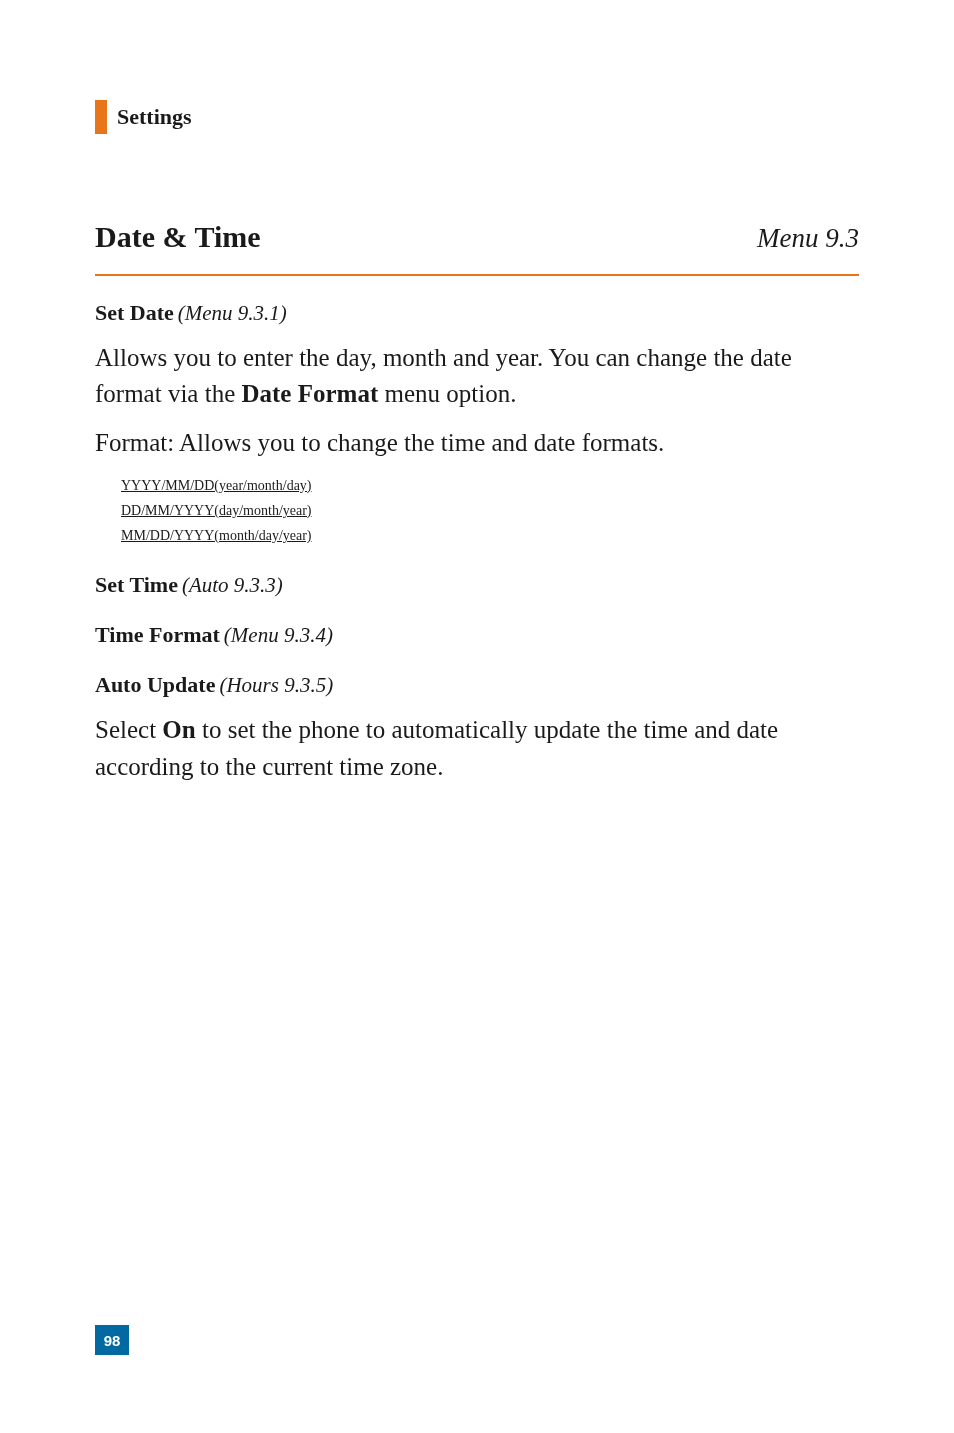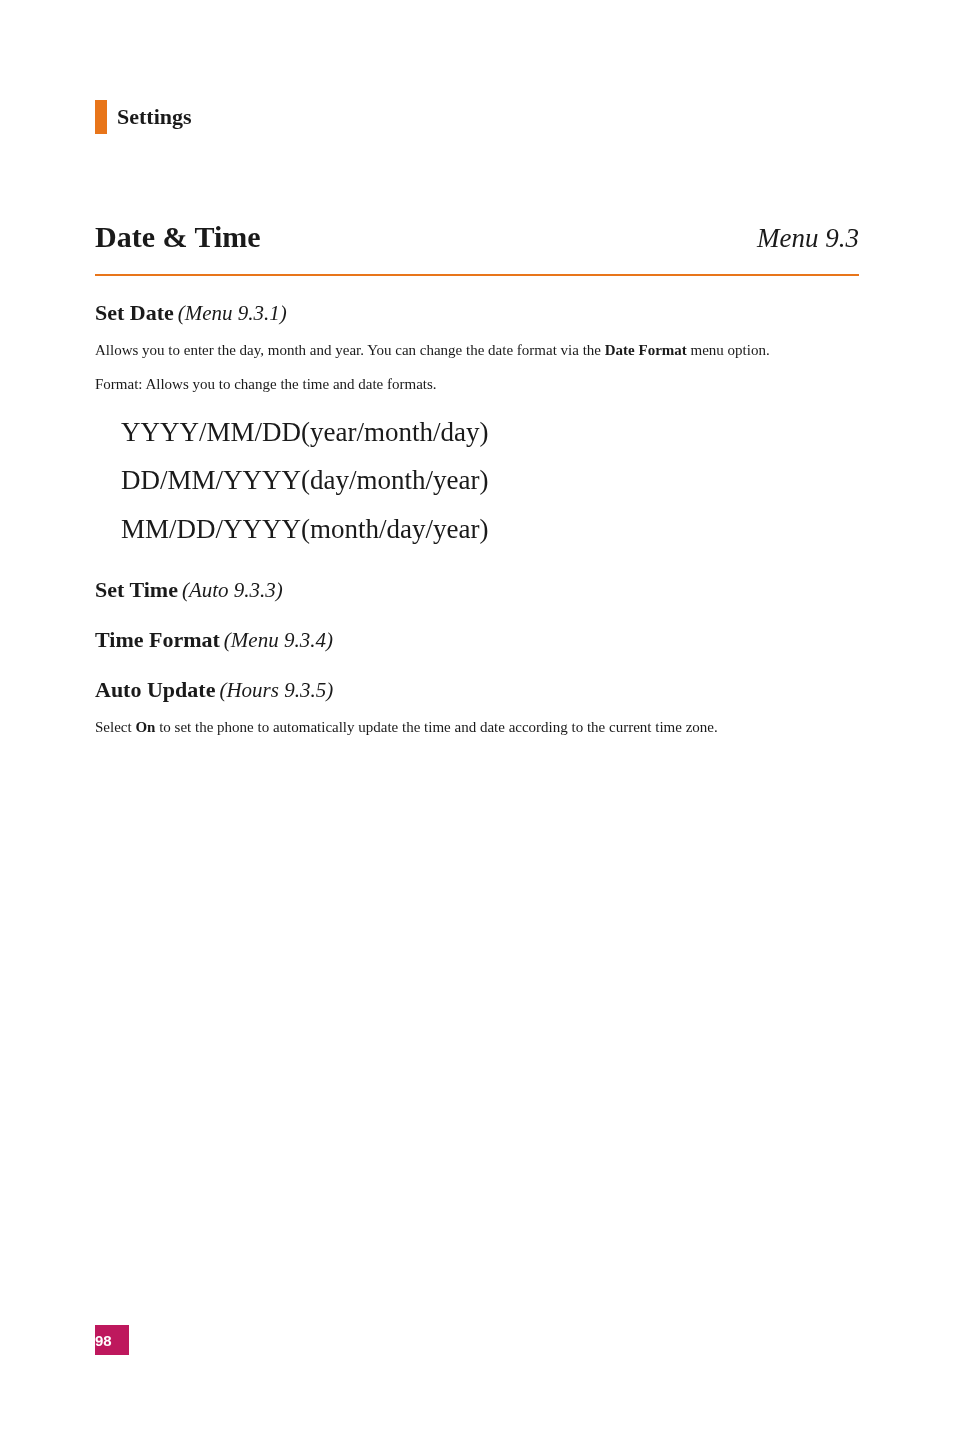--- a/index.html
+++ b/index.html
@@ -50,47 +50,49 @@
   }
   .subhead-name {
     font-weight: bold;
     font-size: 22px;
   }
   .subhead-menu {
     font-style: italic;
     font-size: 21px;
   }
   .para {
-    font-size: 15px;
+    font-size: 25px;
     line-height: 1.45;
     margin-bottom: 12px;
   }
   .list {
     margin-top: 4px;
     margin-bottom: 8px;
   }
   .list-item {
-    font-size: 27px;
+    font-size: 14px;
     line-height: 1.8;
     padding-left: 26px;
+    text-decoration: underline;
   }
   .bold { font-weight: bold; }
   .page-num-box {
     position: absolute;
     left: 95px;
     bottom: 78px;
     width: 34px;
     height: 30px;
-    background: #be185d;
+    background: #0369a1;
     color: #ffffff;
     font-family: Arial, Helvetica, sans-serif;
     font-weight: bold;
     font-size: 15px;
     display: flex;
     align-items: center;
+    justify-content: center;
   }
 </style>
 </head>
 <body>
 
 <div class="page">
 
   <div class="section-label">
     <div class="orange-bar"></div>
     <span class="section-label-text">Settings</span>

